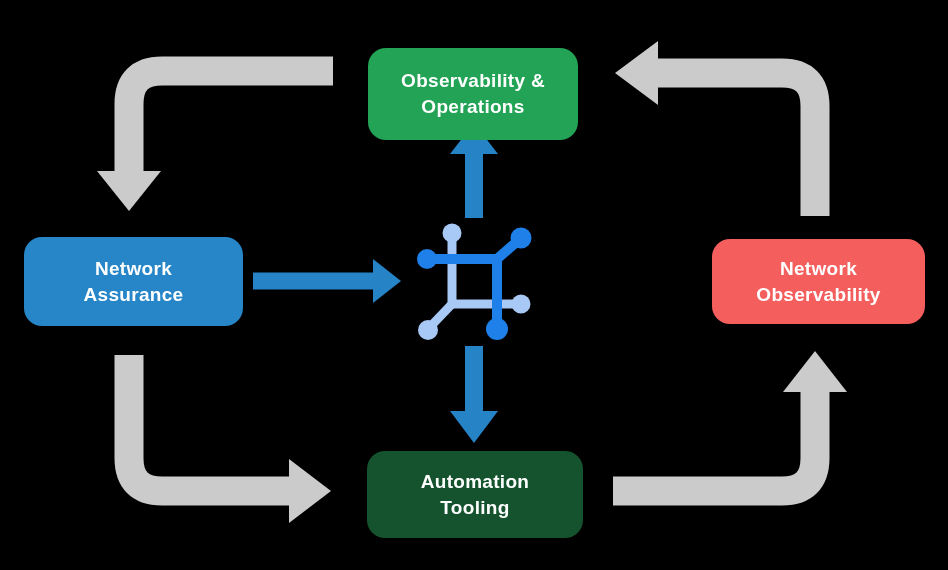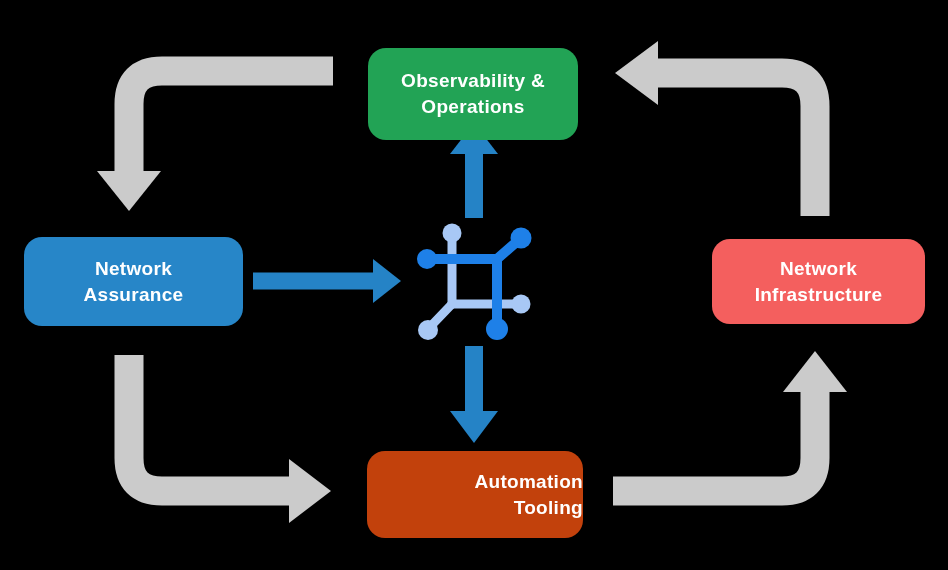--- a/index.html
+++ b/index.html
@@ -99,21 +99,21 @@
     <span>Operations</span>
   </div>
 
   <div class="node node-operations" style="background-color: rgb(39, 134, 200);">
     <span>Network</span>
     <span>Assurance</span>
   </div>
 
   <div class="node node-infrastructure" style="background-color: rgb(244, 95, 94);">
     <span>Network</span>
-    <span>Infrastructure</span>
+    <span>Observability</span>
   </div>
 
-  <div class="node node-automation" style="background-color: #c2410c; align-items: flex-end;">
+  <div class="node node-automation" style="background-color: #14532d;">
     <span>Automation</span>
     <span>Tooling</span>
   </div>
 
 </div>
 
 </body></html>

